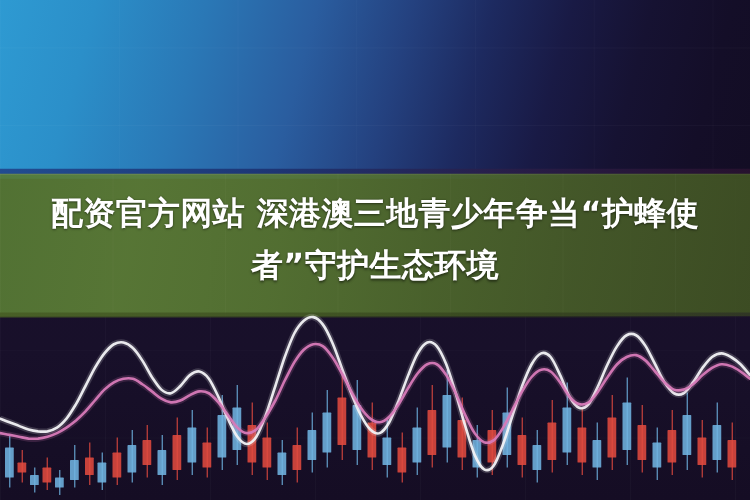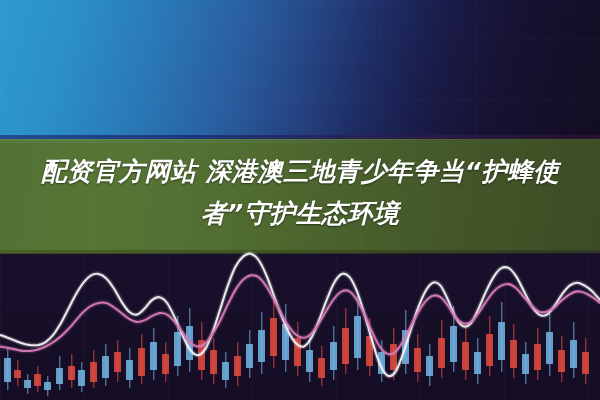--- a/index.html
+++ b/index.html
@@ -3,21 +3,20 @@
 <meta charset="utf-8">
 <style>
   html,body{margin:0;padding:0;background:#000;}
   body{font-family:"DejaVu Sans","Liberation Sans",sans-serif;}
 
   #banner{
     position:relative;
     width:600px;height:400px;
     overflow:hidden;
     background:#737373;
-    font-style:italic;
   }
 
   
   .chart-base{
     position:absolute;inset:0;
     background:
       linear-gradient(to bottom,#1b1030 0%,#190f2b 45%,#18102a 70%,#150d24 100%);
   }
   .chart-base::after{
     content:"";position:absolute;inset:0;

